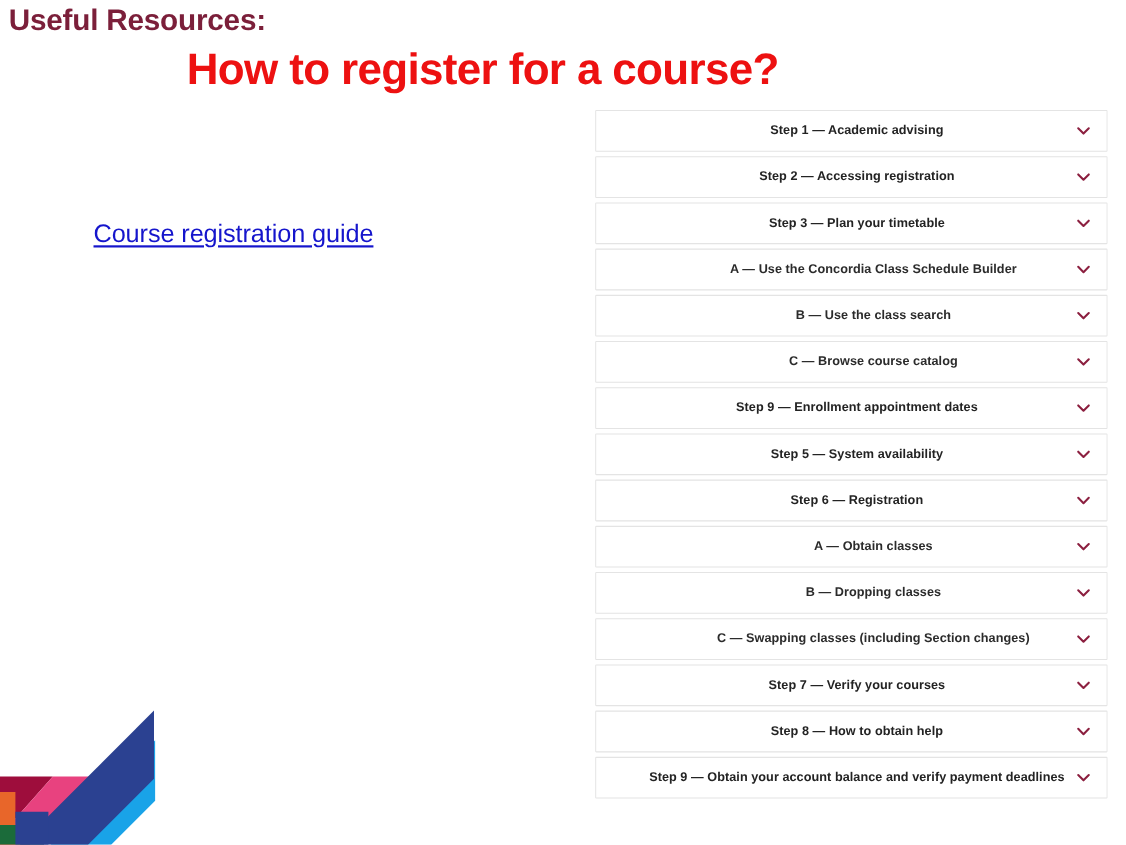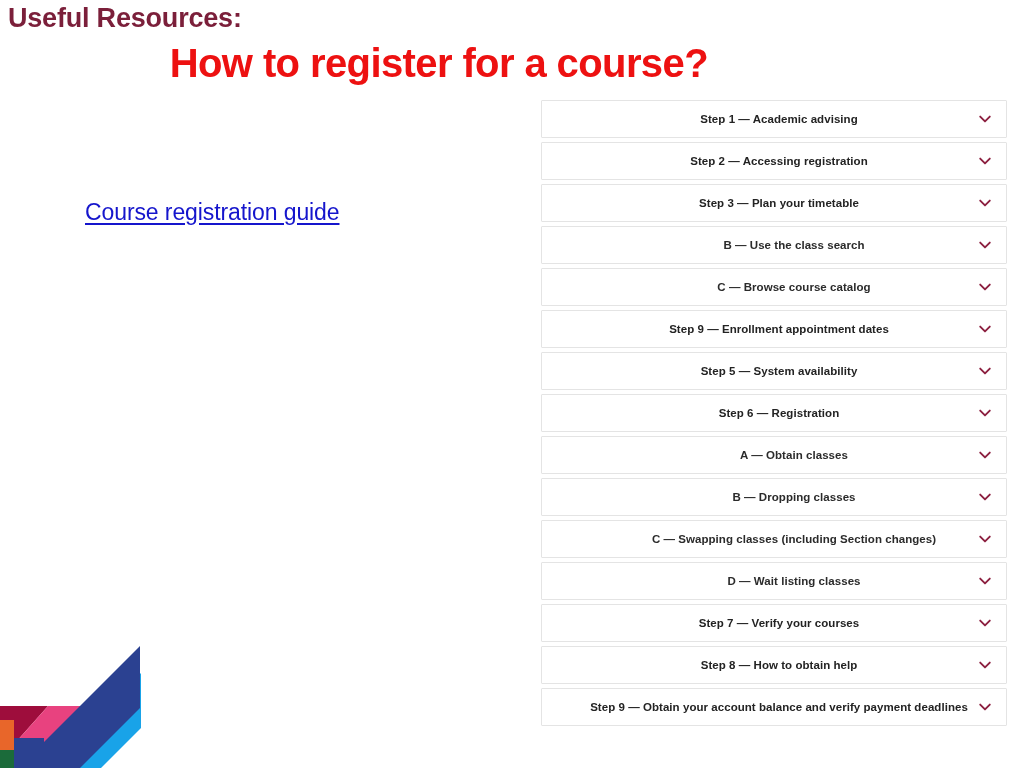--- a/index.html
+++ b/index.html
@@ -166,20 +166,28 @@
     </div>
     <div class="acc-row">
       <span class="acc-label">Step 3 — Plan your timetable</span>
       <span class="acc-chevron">
         <svg width="16" height="16" viewBox="0 0 16 16" aria-hidden="true">
           <path d="M3.2 5.6 L8 10.4 L12.8 5.6" fill="none" stroke="currentColor" stroke-width="1.9" stroke-linecap="round" stroke-linejoin="round"></path>
         </svg>
       </span>
     </div>
     <div class="acc-row sub">
+      <span class="acc-label">A — Use the Concordia Class Schedule Builder</span>
+      <span class="acc-chevron">
+        <svg width="16" height="16" viewBox="0 0 16 16" aria-hidden="true">
+          <path d="M3.2 5.6 L8 10.4 L12.8 5.6" fill="none" stroke="currentColor" stroke-width="1.9" stroke-linecap="round" stroke-linejoin="round"></path>
+        </svg>
+      </span>
+    </div>
+    <div class="acc-row sub">
       <span class="acc-label">B — Use the class search</span>
       <span class="acc-chevron">
         <svg width="16" height="16" viewBox="0 0 16 16" aria-hidden="true">
           <path d="M3.2 5.6 L8 10.4 L12.8 5.6" fill="none" stroke="currentColor" stroke-width="1.9" stroke-linecap="round" stroke-linejoin="round"></path>
         </svg>
       </span>
     </div>
     <div class="acc-row sub">
       <span class="acc-label">C — Browse course catalog</span>
       <span class="acc-chevron">
@@ -229,28 +237,20 @@
       </span>
     </div>
     <div class="acc-row sub">
       <span class="acc-label">C — Swapping classes (including Section changes)</span>
       <span class="acc-chevron">
         <svg width="16" height="16" viewBox="0 0 16 16" aria-hidden="true">
           <path d="M3.2 5.6 L8 10.4 L12.8 5.6" fill="none" stroke="currentColor" stroke-width="1.9" stroke-linecap="round" stroke-linejoin="round"></path>
         </svg>
       </span>
     </div>
-    <div class="acc-row sub">
-      <span class="acc-label">D — Wait listing classes</span>
-      <span class="acc-chevron">
-        <svg width="16" height="16" viewBox="0 0 16 16" aria-hidden="true">
-          <path d="M3.2 5.6 L8 10.4 L12.8 5.6" fill="none" stroke="currentColor" stroke-width="1.9" stroke-linecap="round" stroke-linejoin="round"></path>
-        </svg>
-      </span>
-    </div>
     <div class="acc-row">
       <span class="acc-label">Step 7 — Verify your courses</span>
       <span class="acc-chevron">
         <svg width="16" height="16" viewBox="0 0 16 16" aria-hidden="true">
           <path d="M3.2 5.6 L8 10.4 L12.8 5.6" fill="none" stroke="currentColor" stroke-width="1.9" stroke-linecap="round" stroke-linejoin="round"></path>
         </svg>
       </span>
     </div>
     <div class="acc-row">
       <span class="acc-label">Step 8 — How to obtain help</span>

